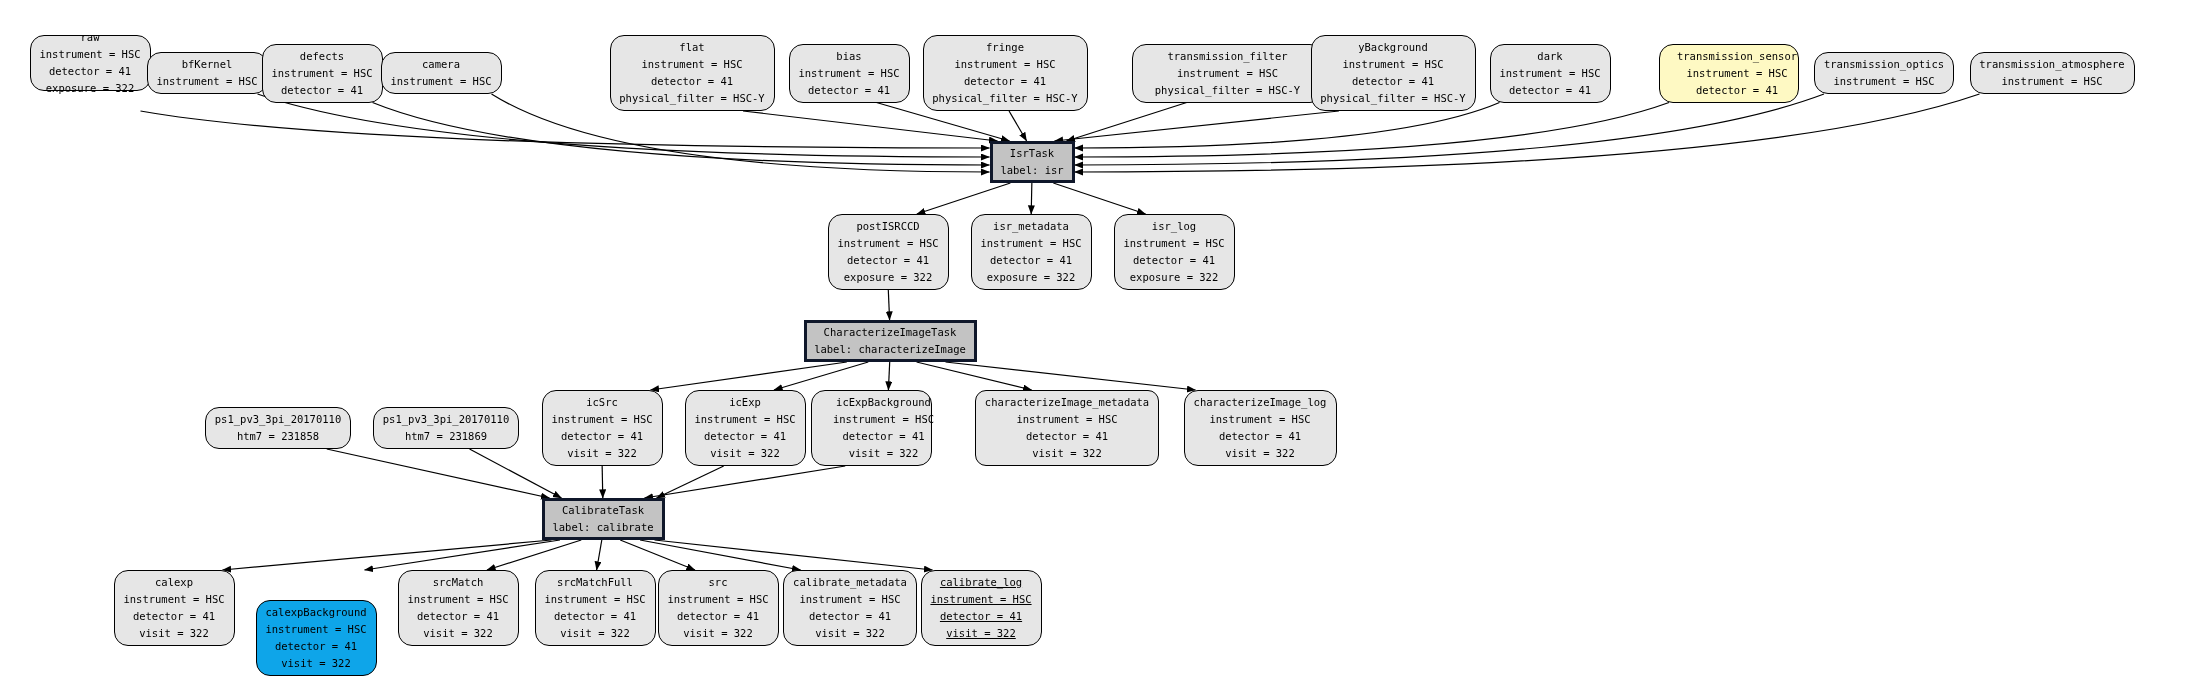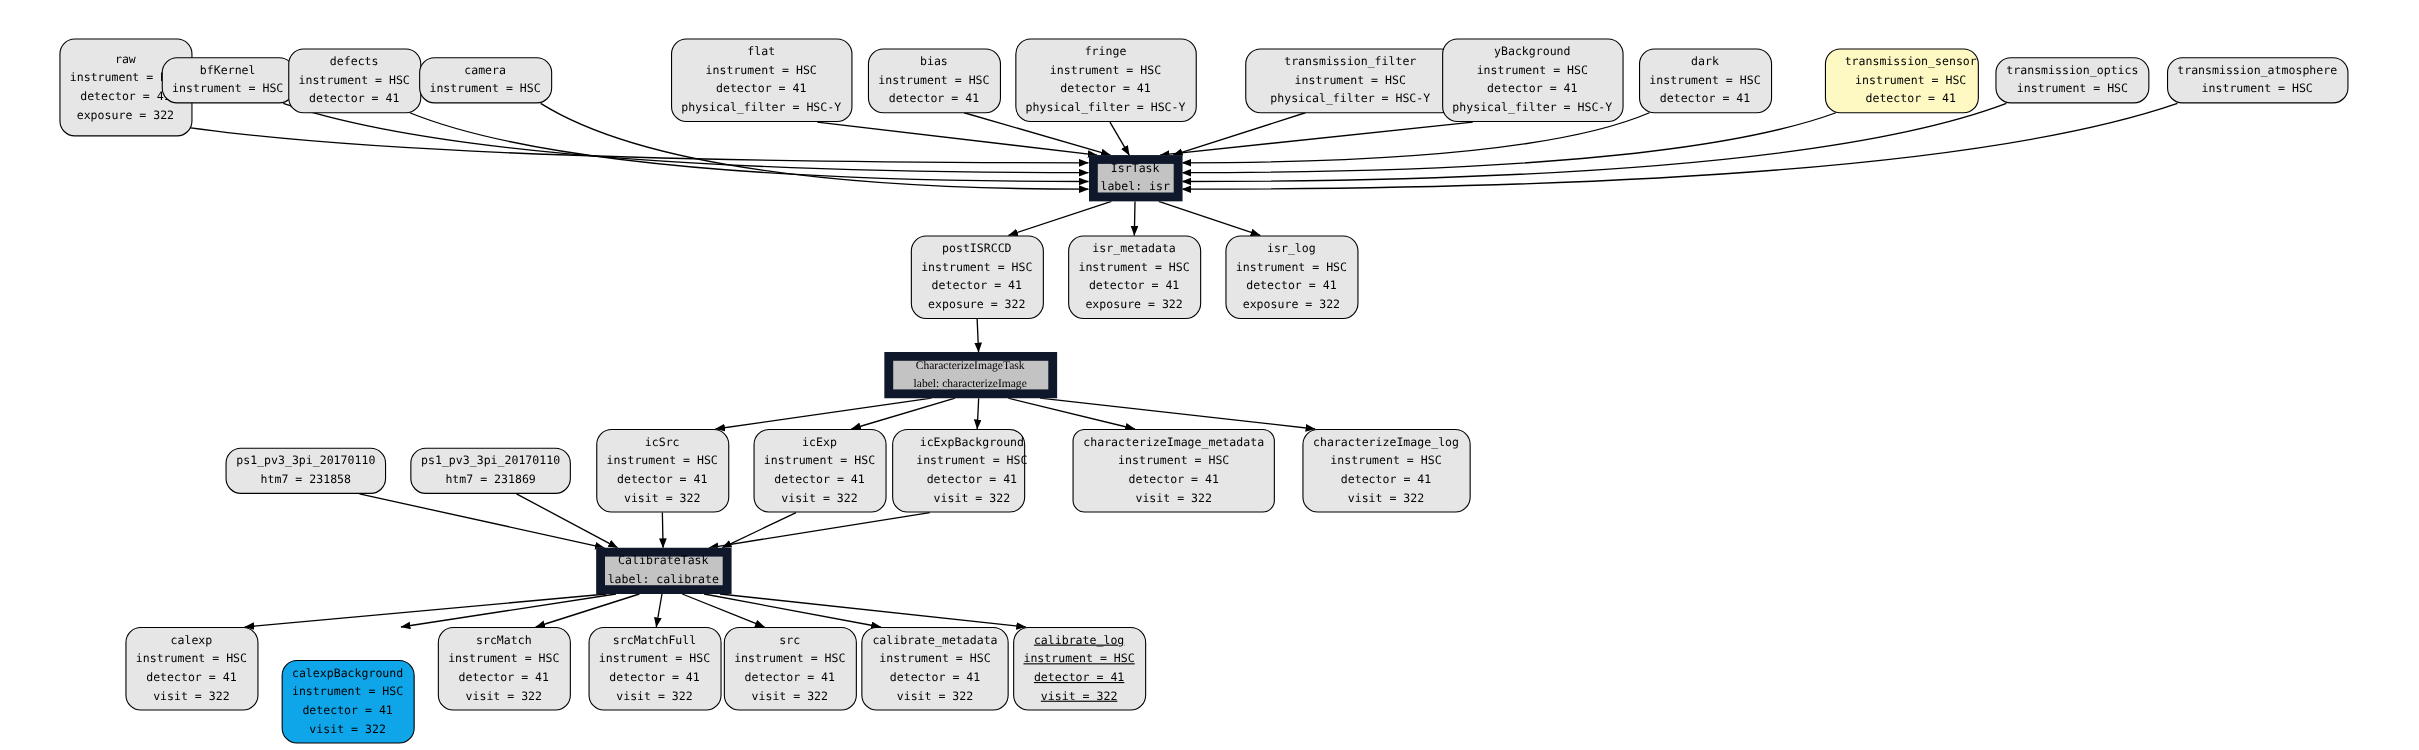--- a/index.html
+++ b/index.html
@@ -9,21 +9,21 @@
     background:#ffffff;
   }
   #edges { position:absolute; left:0; top:0; width:2199px; height:682px; }
   .node {
     position:absolute; display:flex; flex-direction:column;
     justify-content:center; align-items:center; text-align:center;
     font-size:10.5px; line-height:17px; color:#000; box-sizing:border-box;
     white-space:pre;
   }
   .node.dataset { border:1px solid #000; border-radius:14px; }
-  .node.task    { border:8px solid #0f172a; border-radius:0; }
+  .node.task    { border:3px solid #0f172a; border-radius:0; }
   .edge { stroke:#000; stroke-width:1.2; fill:none; }
 </style>
 </head>
 <body>
 
 <div id="canvas">
   <svg id="edges" viewBox="0 0 2199 682" xmlns="http://www.w3.org/2000/svg">
     <defs>
       <marker id="arrow" markerWidth="11" markerHeight="9" refX="8.6" refY="3.5" orient="auto" markerUnits="userSpaceOnUse">
         <path d="M0,0 L9,3.5 L0,7 Z" fill="#000"></path>
@@ -60,38 +60,38 @@
         <path d="M551.5,540 L222.5,570" class="edge" marker-end="url(#arrow)"></path>
         <path d="M559.95,540 L364.5,570" class="edge" marker-end="url(#arrow)"></path>
         <path d="M581.25,540 L487,570" class="edge" marker-end="url(#arrow)"></path>
         <path d="M601.8,540 L596.6,570" class="edge" marker-end="url(#arrow)"></path>
         <path d="M620.25,540 L695,570" class="edge" marker-end="url(#arrow)"></path>
         <path d="M640.05,540 L800.6,570" class="edge" marker-end="url(#arrow)"></path>
         <path d="M654.5,540 L932.5,570" class="edge" marker-end="url(#arrow)"></path>
       </g>
   </svg>
 
-<div class="node dataset" style="left: 29.5px; top: 35px; width: 121px; height: 89px; background: rgb(230, 230, 230); margin-left: 24px;"><div>raw</div><div>instrument = HSC</div><div>detector = 41</div><div>exposure = 322</div></div>
+<div class="node dataset" style="left: 29.5px; top: 35px; width: 121px; height: 56px; background: rgb(230, 230, 230);"><div>raw</div><div>instrument = HSC</div><div>detector = 41</div><div>exposure = 322</div></div>
     <div class="node dataset" style="left: 146.5px; top: 52px; width: 121px; height: 42px; background: rgb(230, 230, 230);"><div>bfKernel</div><div>instrument = HSC</div></div>
     <div class="node dataset" style="left: 261.5px; top: 43.5px; width: 121px; height: 59px; background: rgb(230, 230, 230);"><div>defects</div><div>instrument = HSC</div><div>detector = 41</div></div>
     <div class="node dataset" style="left: 380.5px; top: 52px; width: 121px; height: 42px; background: rgb(230, 230, 230);"><div>camera</div><div>instrument = HSC</div></div>
     <div class="node dataset" style="left: 609.5px; top: 35px; width: 165px; height: 76px; background: rgb(230, 230, 230);"><div>flat</div><div>instrument = HSC</div><div>detector = 41</div><div>physical_filter = HSC-Y</div></div>
     <div class="node dataset" style="left: 788.5px; top: 43.5px; width: 121px; height: 59px; background: rgb(230, 230, 230);"><div>bias</div><div>instrument = HSC</div><div>detector = 41</div></div>
     <div class="node dataset" style="left: 922.5px; top: 35px; width: 165px; height: 76px; background: rgb(230, 230, 230);"><div>fringe</div><div>instrument = HSC</div><div>detector = 41</div><div>physical_filter = HSC-Y</div></div>
     <div class="node dataset" style="left: 1131.5px; top: 43.5px; width: 192px; height: 59px; background: rgb(230, 230, 230); border-radius: 14px;"><div>transmission_filter</div><div>instrument = HSC</div><div>physical_filter = HSC-Y</div></div>
     <div class="node dataset" style="left: 1310.5px; top: 35px; width: 165px; height: 76px; background: rgb(230, 230, 230);"><div>yBackground</div><div>instrument = HSC</div><div>detector = 41</div><div>physical_filter = HSC-Y</div></div>
     <div class="node dataset" style="left: 1489.5px; top: 43.5px; width: 121px; height: 59px; background: rgb(230, 230, 230);"><div>dark</div><div>instrument = HSC</div><div>detector = 41</div></div>
     <div class="node dataset" style="left: 1659px; top: 43.5px; width: 140px; height: 59px; background: #fef9c3; padding-left: 16px;"><div>transmission_sensor</div><div>instrument = HSC</div><div>detector = 41</div></div>
     <div class="node dataset" style="left: 1814px; top: 52px; width: 140px; height: 42px; background: rgb(230, 230, 230);"><div>transmission_optics</div><div>instrument = HSC</div></div>
     <div class="node dataset" style="left: 1969.5px; top: 52px; width: 165px; height: 42px; background: rgb(230, 230, 230);"><div>transmission_atmosphere</div><div>instrument = HSC</div></div>
     <div class="node task" style="left: 989.5px; top: 141px; width: 85px; height: 42px; background: rgb(195, 195, 195);"><div>IsrTask</div><div>label: isr</div></div>
     <div class="node dataset" style="left: 827.5px; top: 214px; width: 121px; height: 76px; background: rgb(230, 230, 230);"><div>postISRCCD</div><div>instrument = HSC</div><div>detector = 41</div><div>exposure = 322</div></div>
     <div class="node dataset" style="left: 970.5px; top: 214px; width: 121px; height: 76px; background: rgb(230, 230, 230);"><div>isr_metadata</div><div>instrument = HSC</div><div>detector = 41</div><div>exposure = 322</div></div>
     <div class="node dataset" style="left: 1113.5px; top: 214px; width: 121px; height: 76px; background: rgb(230, 230, 230);"><div>isr_log</div><div>instrument = HSC</div><div>detector = 41</div><div>exposure = 322</div></div>
-    <div class="node task" style="left: 803.5px; top: 320px; width: 157px; height: 42px; background: rgb(195, 195, 195); font-family: Liberation Serif, serif;"><div>CharacterizeImageTask</div><div>label: characterizeImage</div></div>
+    <div class="node task" style="left: 803.5px; top: 320px; width: 173px; height: 42px; background: rgb(195, 195, 195);"><div>CharacterizeImageTask</div><div>label: characterizeImage</div></div>
     <div class="node dataset" style="left: 205px; top: 407px; width: 146px; height: 42px; background: rgb(230, 230, 230);"><div>ps1_pv3_3pi_20170110</div><div>htm7 = 231858</div></div>
     <div class="node dataset" style="left: 373px; top: 407px; width: 146px; height: 42px; background: rgb(230, 230, 230);"><div>ps1_pv3_3pi_20170110</div><div>htm7 = 231869</div></div>
     <div class="node dataset" style="left: 541.5px; top: 390px; width: 121px; height: 76px; background: rgb(230, 230, 230);"><div>icSrc</div><div>instrument = HSC</div><div>detector = 41</div><div>visit = 322</div></div>
     <div class="node dataset" style="left: 684.5px; top: 390px; width: 121px; height: 76px; background: rgb(230, 230, 230);"><div>icExp</div><div>instrument = HSC</div><div>detector = 41</div><div>visit = 322</div></div>
     <div class="node dataset" style="left: 811px; top: 390px; width: 121px; height: 76px; background: rgb(230, 230, 230); padding-left: 24px;"><div>icExpBackground</div><div>instrument = HSC</div><div>detector = 41</div><div>visit = 322</div></div>
     <div class="node dataset" style="left: 975px; top: 390px; width: 184px; height: 76px; background: rgb(230, 230, 230); border-radius: 11px;"><div>characterizeImage_metadata</div><div>instrument = HSC</div><div>detector = 41</div><div>visit = 322</div></div>
     <div class="node dataset" style="left: 1183.5px; top: 390px; width: 153px; height: 76px; background: rgb(230, 230, 230); justify-content: center;"><div>characterizeImage_log</div><div>instrument = HSC</div><div>detector = 41</div><div>visit = 322</div></div>
     <div class="node task" style="left: 541.5px; top: 498px; width: 123px; height: 42px; background: rgb(195, 195, 195);"><div>CalibrateTask</div><div>label: calibrate</div></div>
     <div class="node dataset" style="left: 113.5px; top: 570px; width: 121px; height: 76px; background: rgb(230, 230, 230);"><div>calexp</div><div>instrument = HSC</div><div>detector = 41</div><div>visit = 322</div></div>
     <div class="node dataset" style="left: 255.5px; top: 600px; width: 121px; height: 76px; background: #0ea5e9;"><div>calexpBackground</div><div>instrument = HSC</div><div>detector = 41</div><div>visit = 322</div></div>

